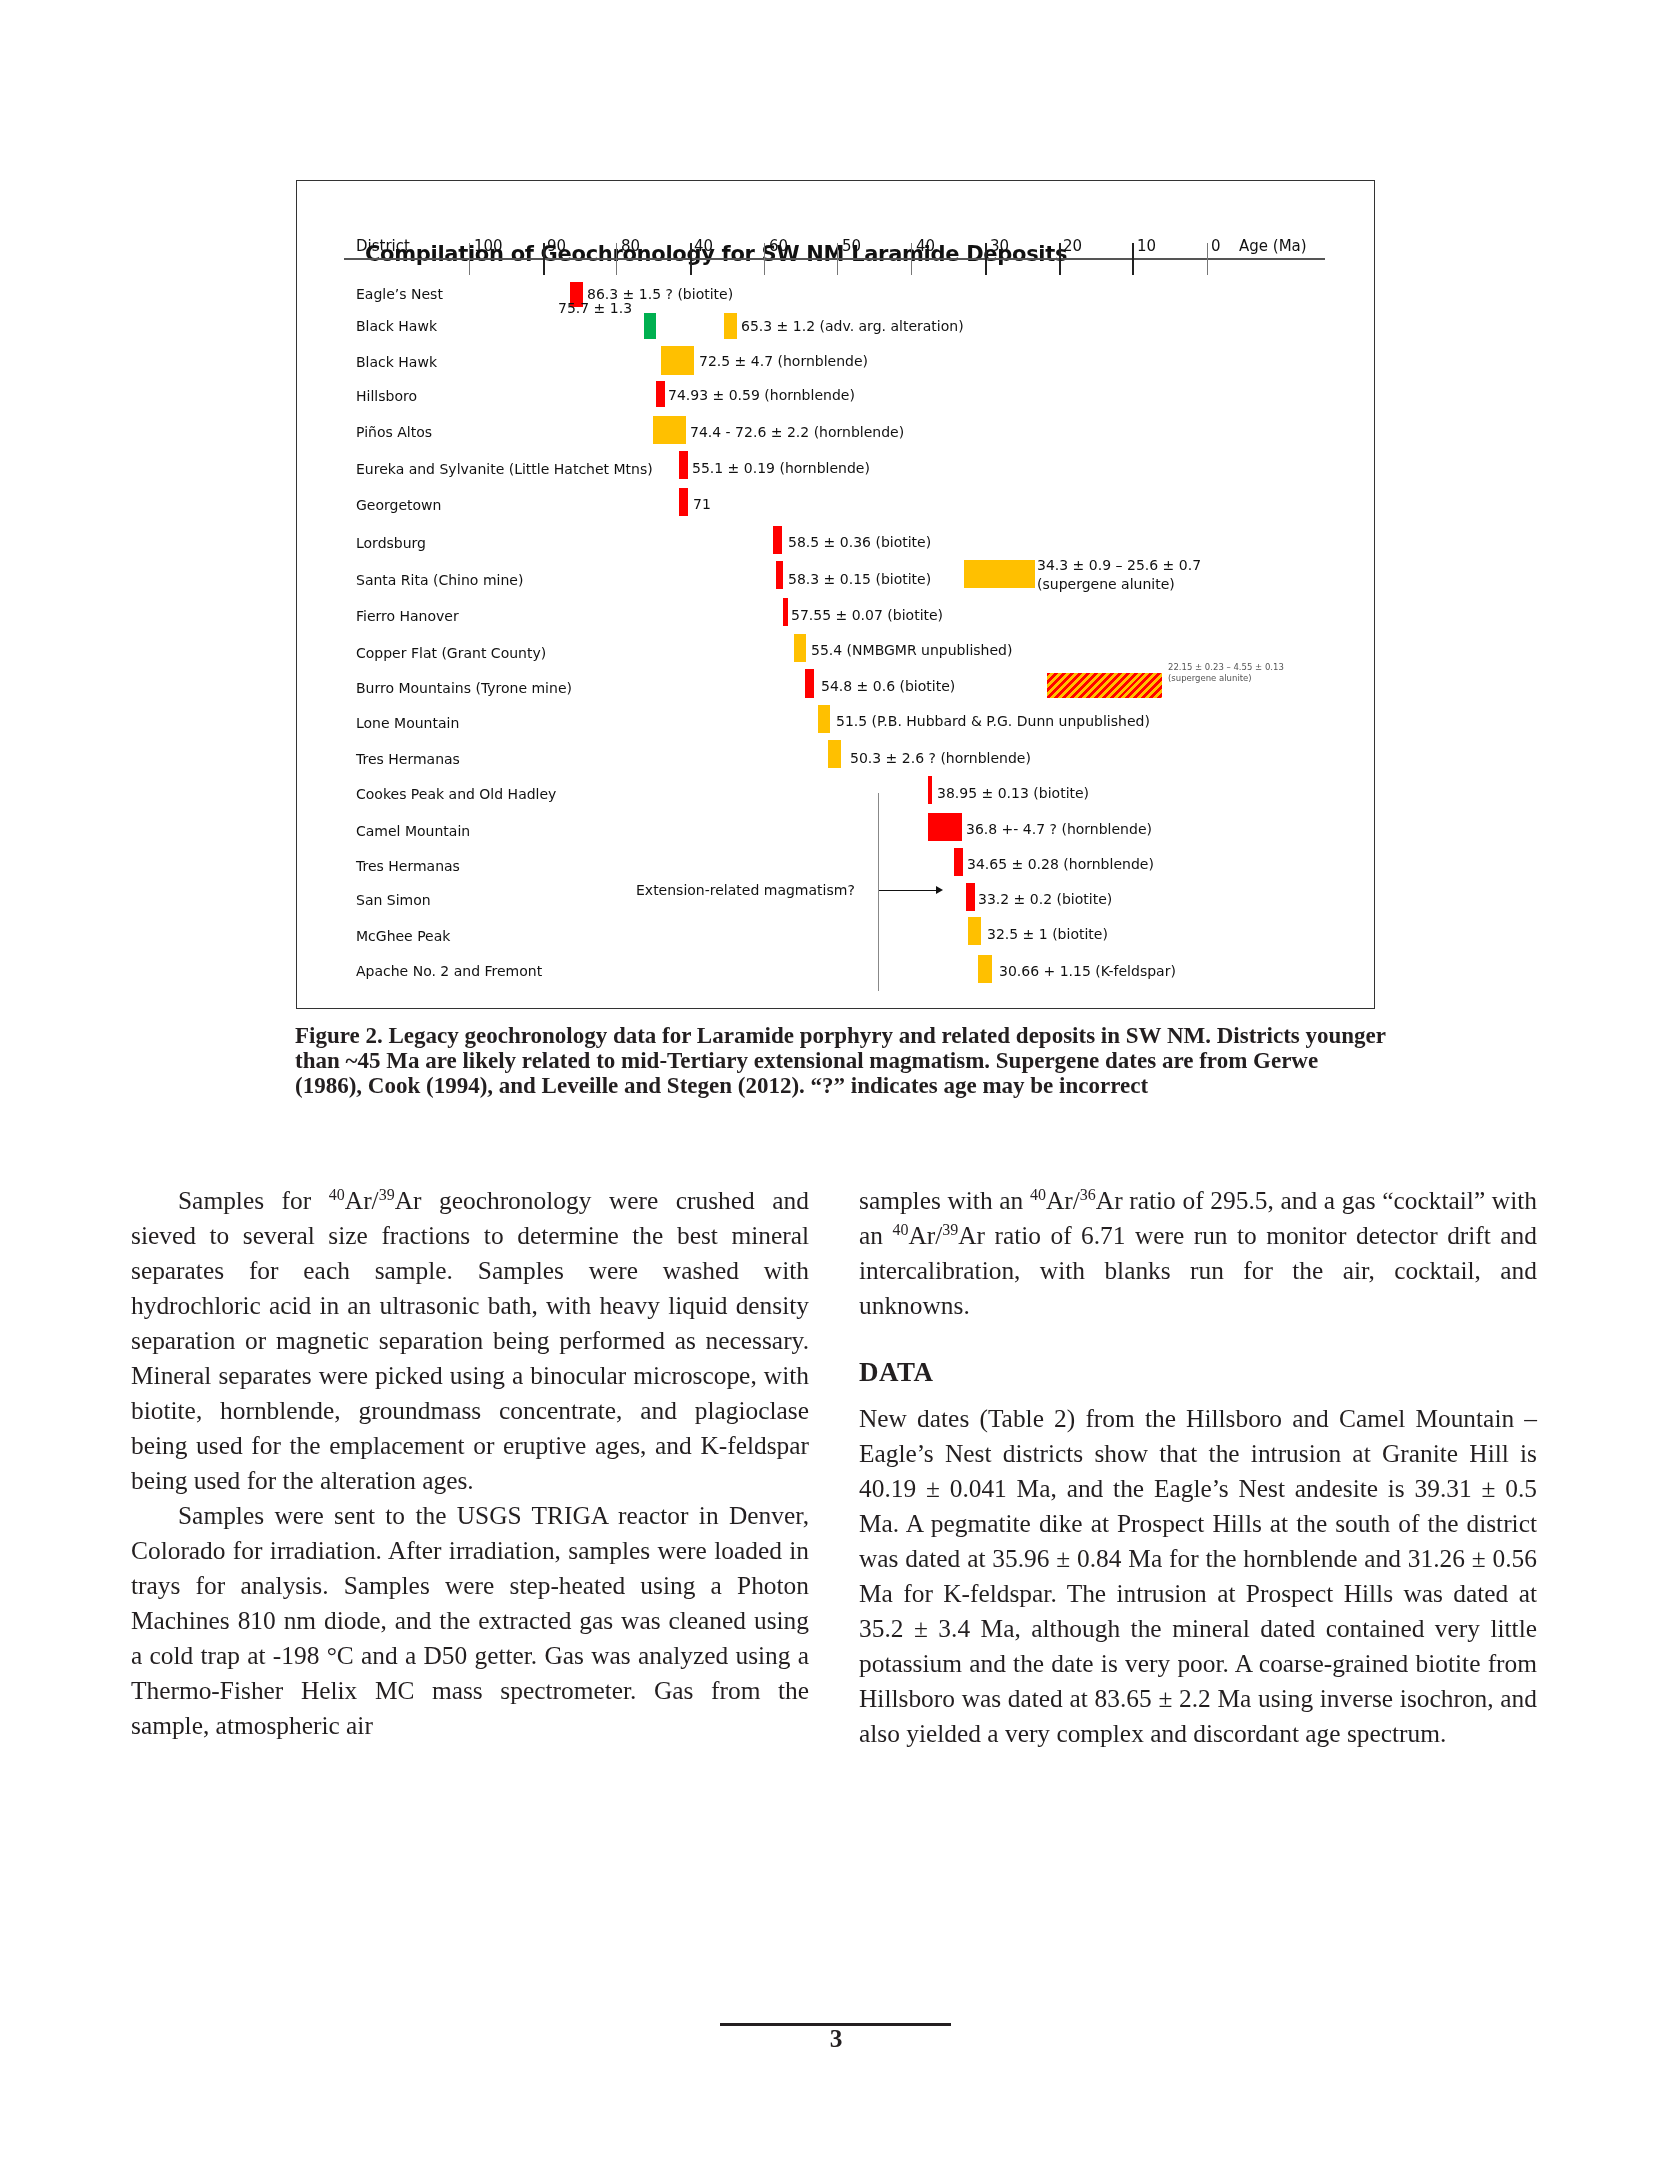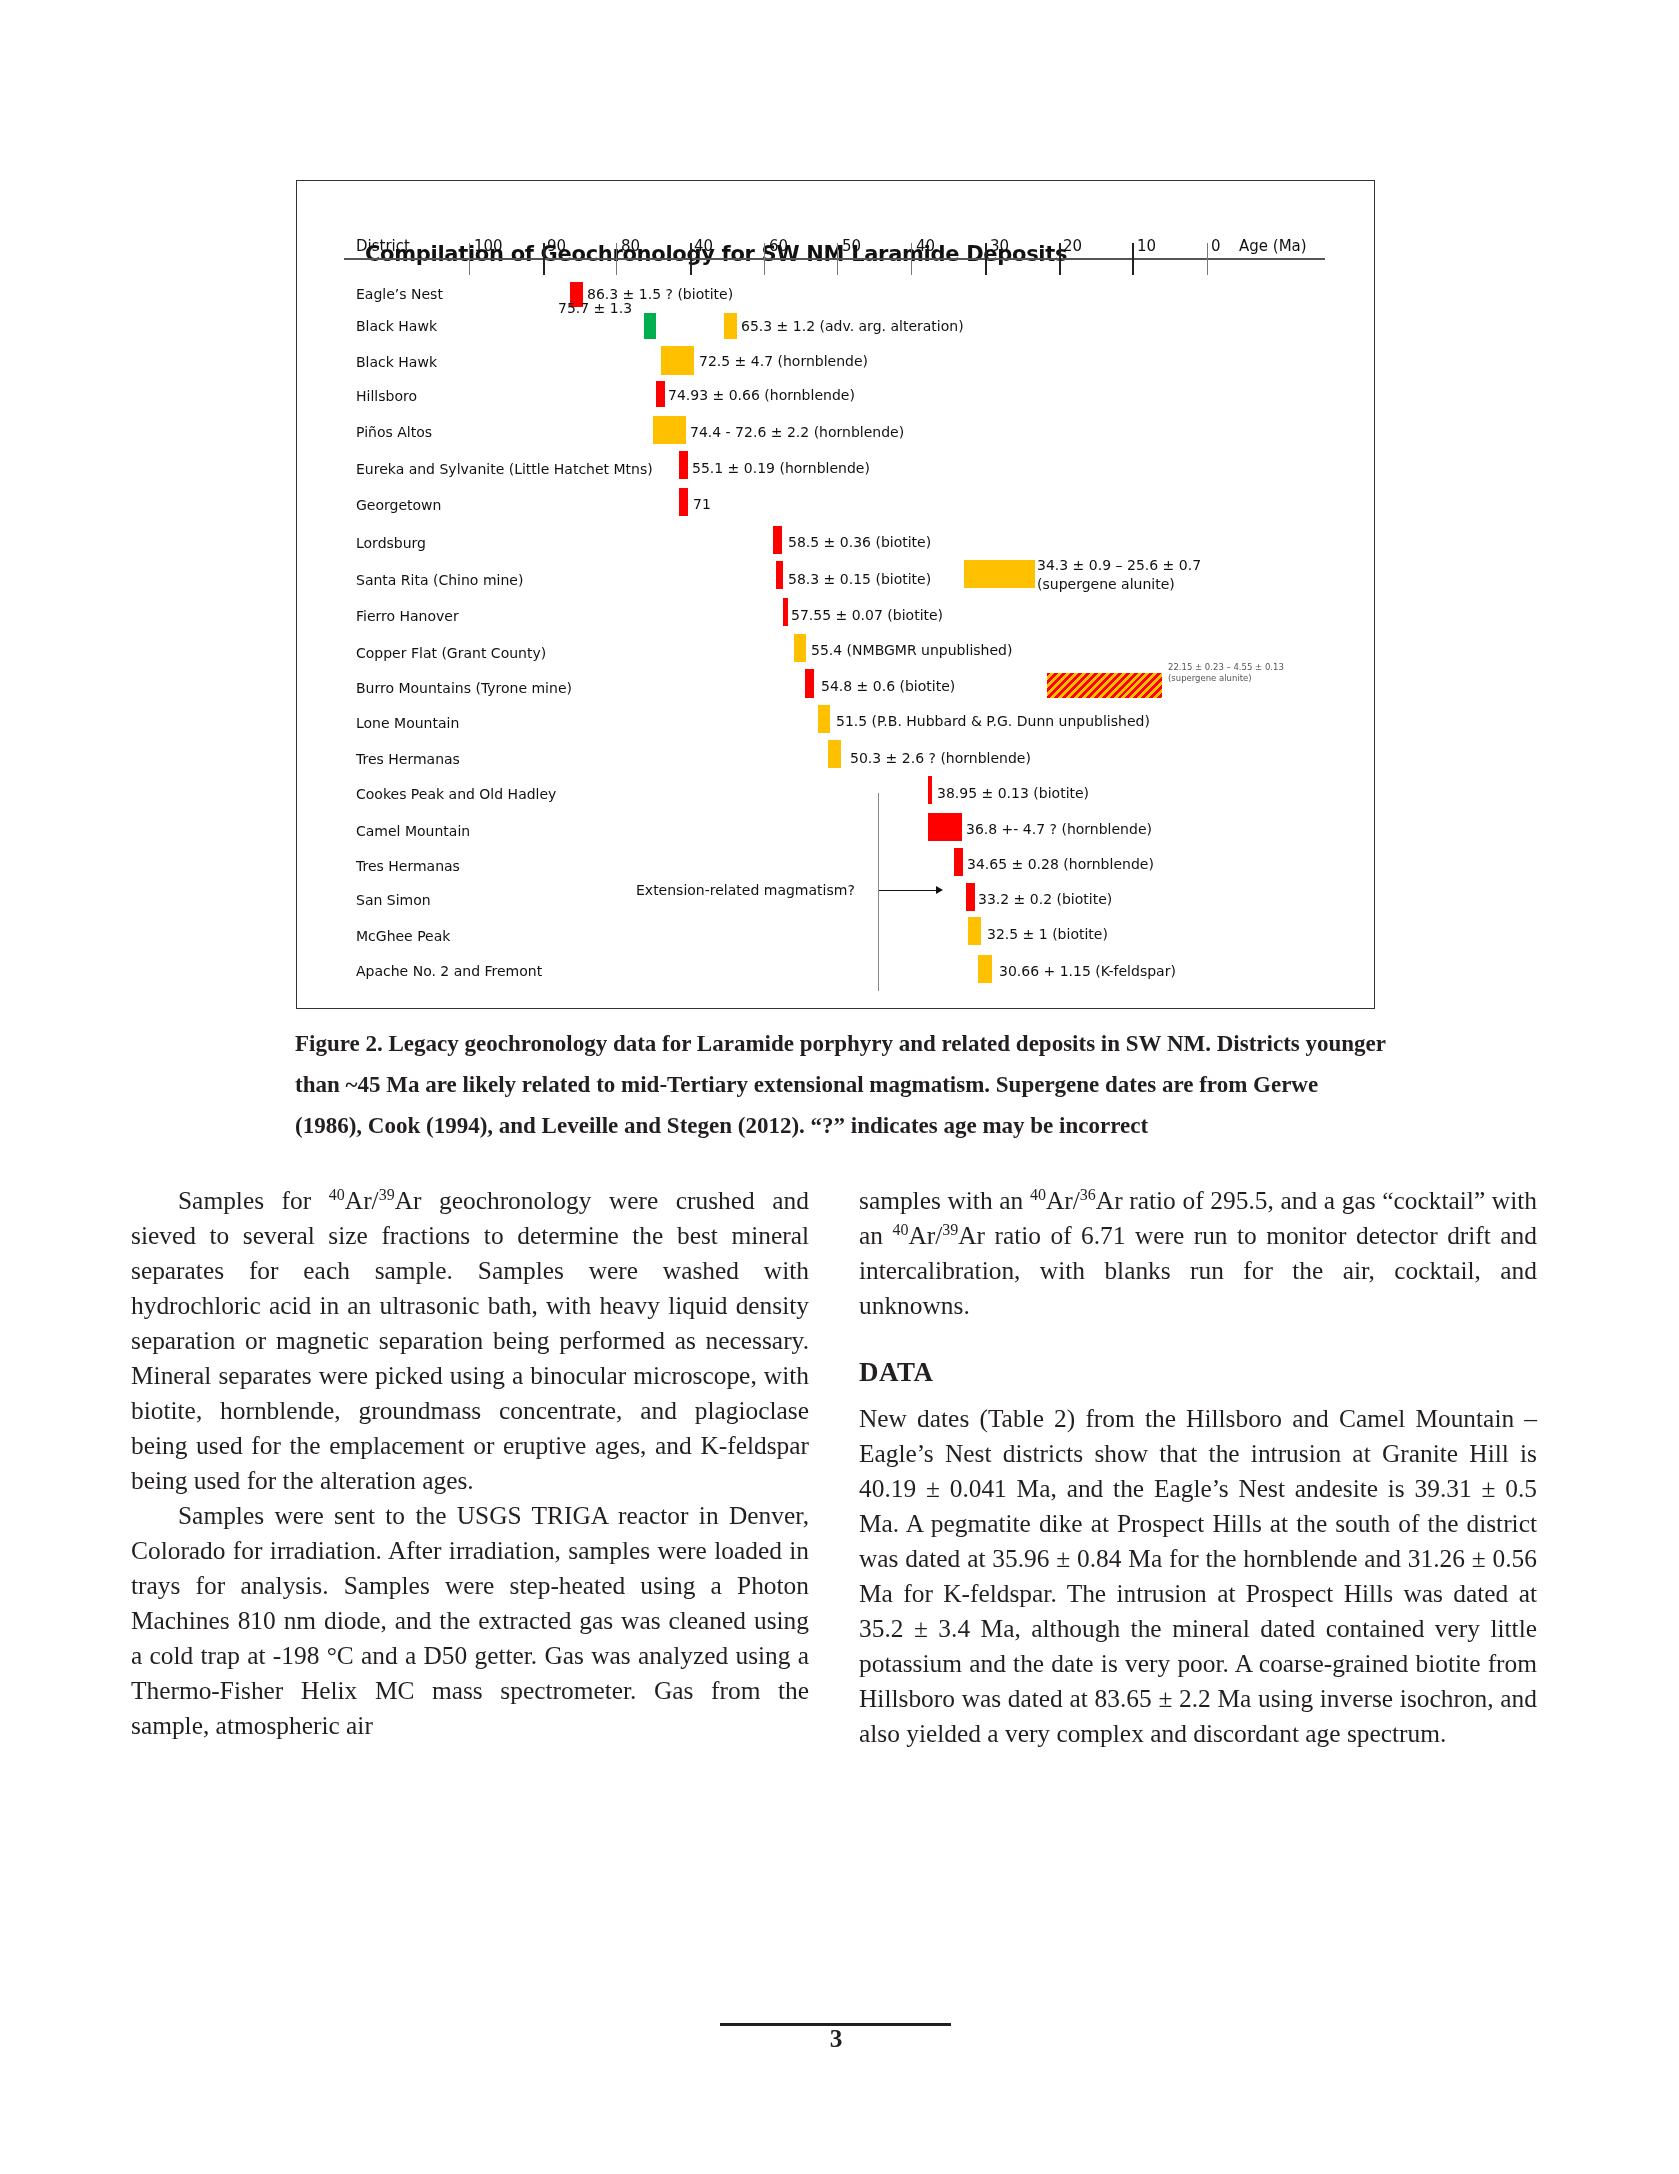--- a/index.html
+++ b/index.html
@@ -17,21 +17,21 @@
   .red{background:#ff0000;}
   .orange{background:#ffc000;}
   .green{background:#00b050;}
   .hatch{background:repeating-linear-gradient(135deg,#ff0000 0 2.8px,#ffc000 2.8px 5.6px);}
   .legend{position:absolute;left:874px;top:100px;font-size:13.7px;line-height:21.7px;color:#111;}
   .legend sup,.bar-label sup{font-size:8.5px;}
   .ext-line{position:absolute;left:581px;top:612px;width:1.4px;height:198px;background:#888;}
   .ext-text{position:absolute;left:339px;top:701px;font-size:14px;color:#111;white-space:nowrap;}
   .ext-arrow{position:absolute;left:582px;top:709px;width:62px;height:1.4px;background:#111;}
   .ext-arrow:after{content:"";position:absolute;right:-1.9px;top:-3.8px;border-left:7.5px solid #111;border-top:4.2px solid transparent;border-bottom:4.2px solid transparent;}
-  .caption{position:absolute;left:295px;top:1023px;width:1092px;font-size:23px;font-weight:bold;line-height:41px;color:#231f20;}
+  .caption{position:absolute;left:295px;top:1023px;width:1092px;font-size:23px;font-weight:bold;line-height:25px;color:#231f20;}
   .col{position:absolute;top:1183px;width:678px;font-size:25.4px;line-height:35px;text-align:justify;color:#231f20;}
   .col p{margin:0;}
   .col p.indent{text-indent:47px;}
   .col sup{font-size:16px;line-height:0;}
   .col-left{left:131px;}
   .col-right{left:859px;}
   .heading{font-weight:bold;font-size:27px;margin:32px 0 11.3px 0 !important;letter-spacing:0.5px;}
   .footer-rule{position:absolute;left:720px;top:2023px;width:231px;height:2.8px;background:#231f20;}
   .page-num{position:absolute;left:815px;top:2024px;width:42px;text-align:center;font-size:25.4px;font-weight:bold;}
 </style>
@@ -77,21 +77,21 @@
   <div class="bar green" style="left:347px;top:132px;width:12.2px;height:26px"></div>
   <div class="bar orange" style="left:427px;top:132px;width:13px;height:26px"></div>
   <div class="bar-label" style="left:444px;top:137px">65.3 ± 1.2 (adv. arg. alteration)</div>
 
   <div class="row-label" style="top:173px">Black Hawk</div>
   <div class="bar orange" style="left:364px;top:165px;width:33px;height:29px"></div>
   <div class="bar-label" style="left:402px;top:172px">72.5 ± 4.7 (hornblende)</div>
 
   <div class="row-label" style="top:207px">Hillsboro</div>
   <div class="bar red" style="left:359px;top:200px;width:8.5px;height:26px"></div>
-  <div class="bar-label" style="left:371px;top:206px">74.93 ± 0.66 (hornblende)</div>
+  <div class="bar-label" style="left:371px;top:206px">74.93 ± 0.59 (hornblende)</div>
 
   <div class="row-label" style="top:243px">Piños Altos</div>
   <div class="bar orange" style="left:356px;top:235px;width:33px;height:28px"></div>
   <div class="bar-label" style="left:393px;top:243px">74.4 - 72.6 ± 2.2 (hornblende)</div>
 
   <div class="row-label" style="top:280px">Eureka and Sylvanite (Little Hatchet Mtns)</div>
   <div class="bar red" style="left:382px;top:270px;width:8.5px;height:28px"></div>
   <div class="bar-label" style="left:395px;top:279px">55.1 ± 0.19 (hornblende)</div>
 
   <div class="row-label" style="top:316px">Georgetown</div>

